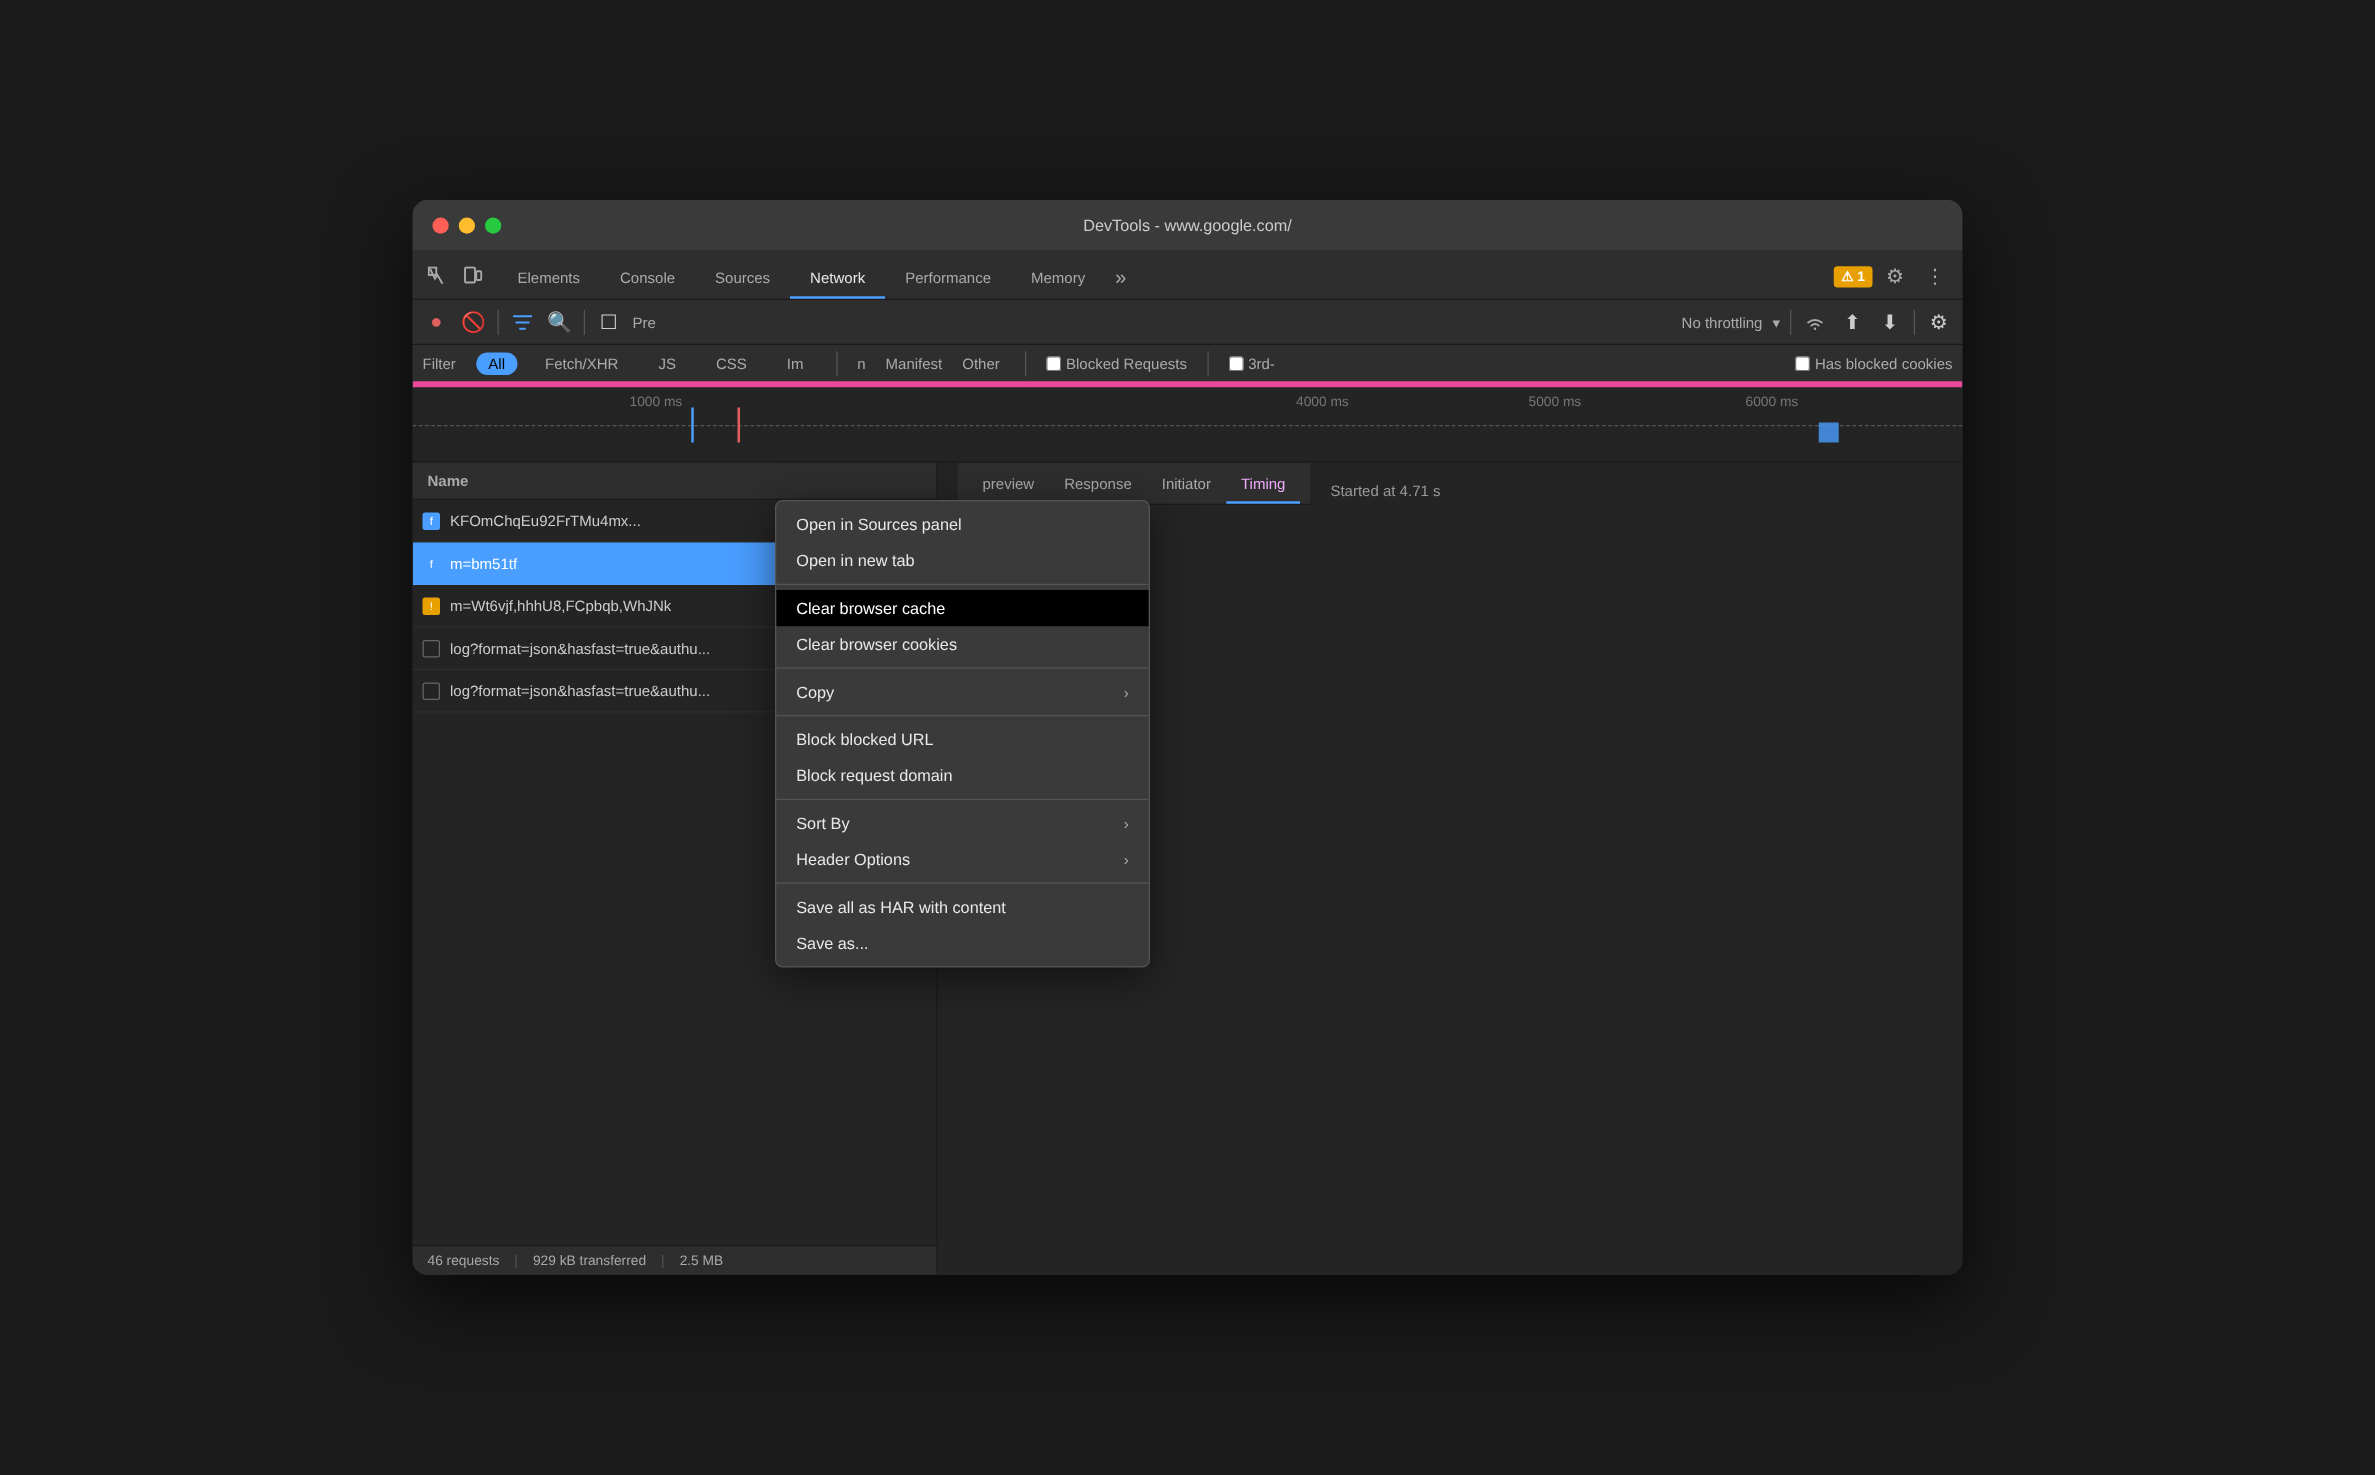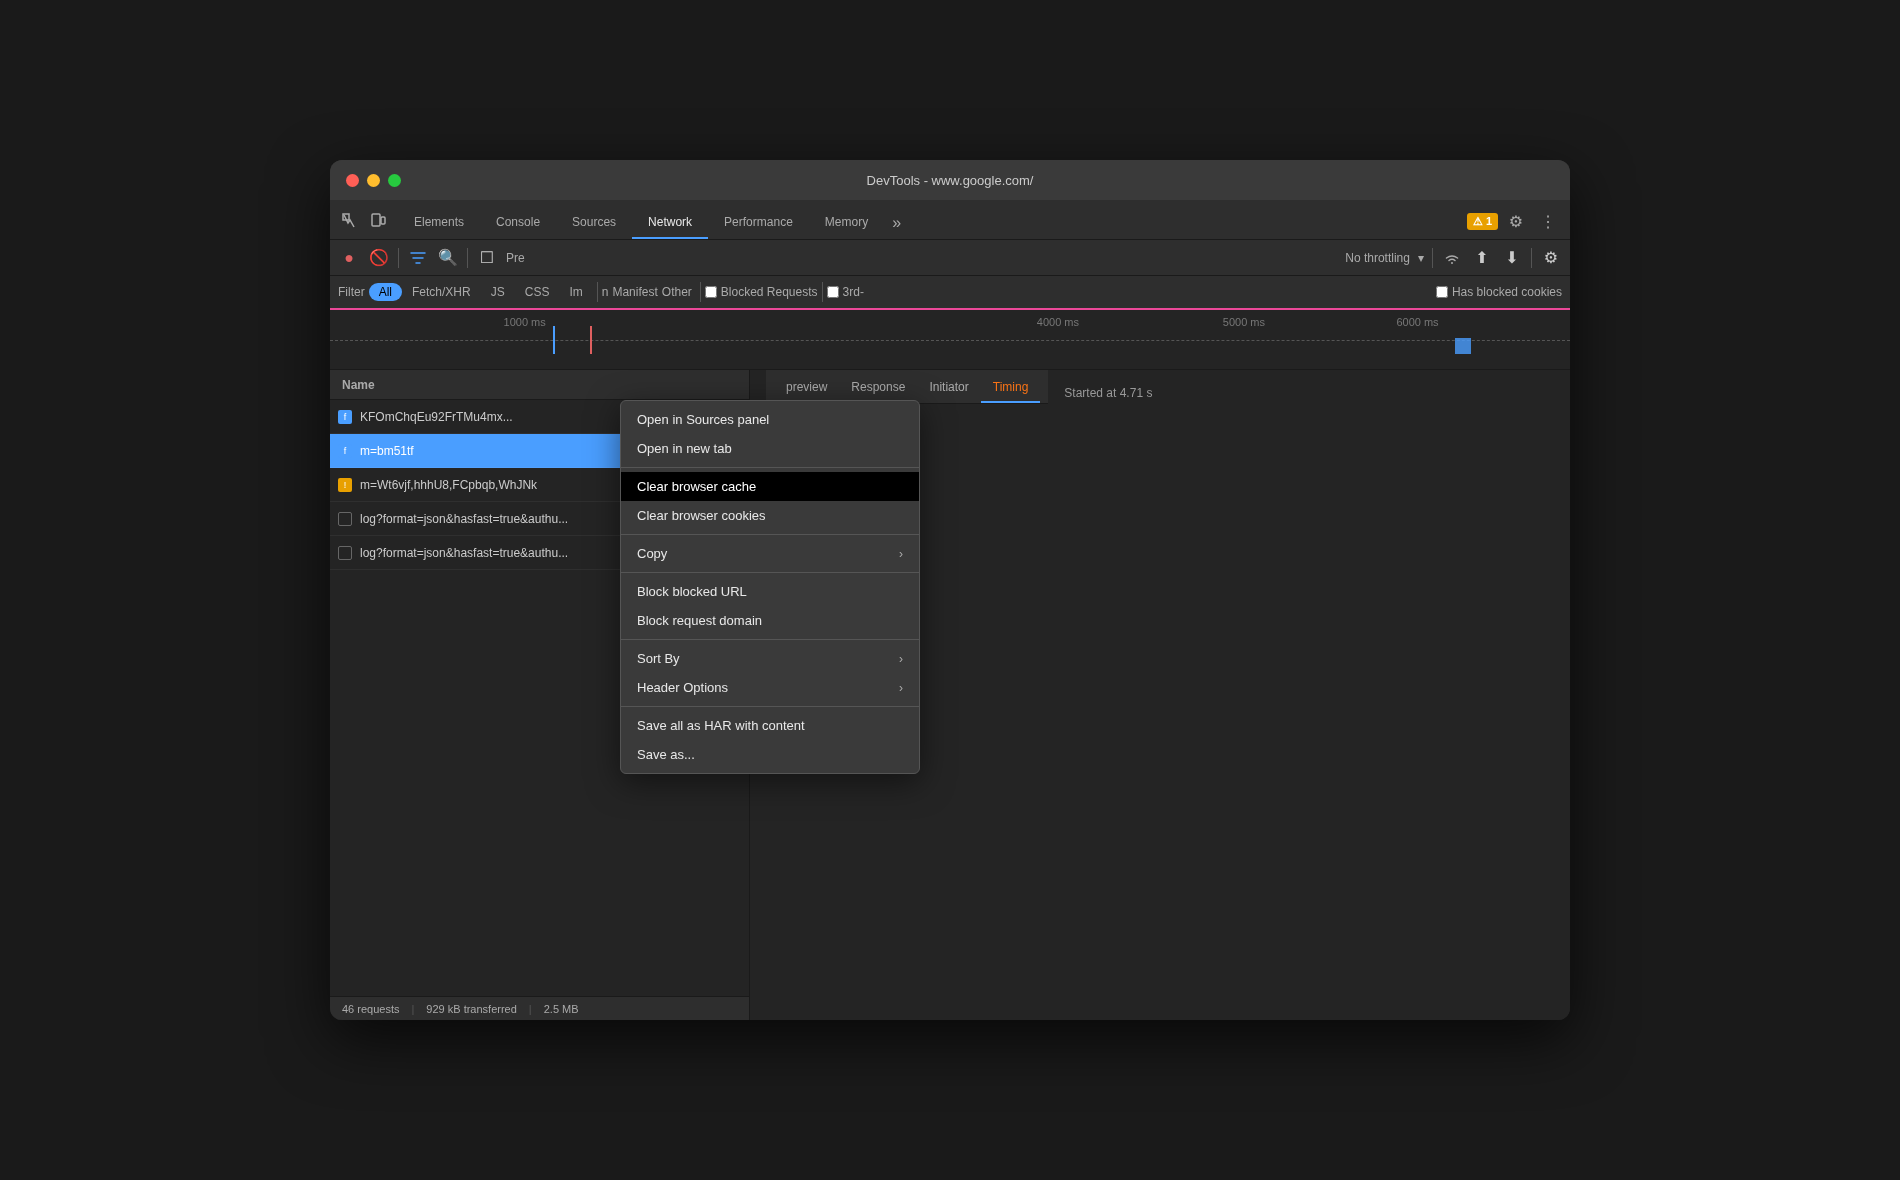--- a/index.html
+++ b/index.html
@@ -175,22 +175,22 @@
     }
     .toolbar-spacer { flex: 1; }
 
     
     .filter-bar {
       background: #2e2e2e;
       height: 34px;
       display: flex;
       align-items: center;
       padding: 0 8px;
-      gap: 0;
-      border-bottom: 2px solid #ec4899;
+      gap: 12px;
+      border-bottom: 5px solid #ec4899;
       flex-shrink: 0;
     }
     .filter-label {
       color: #aaa;
       font-size: 12px;
       margin-right: 4px;
     }
     .filter-chip {
       padding: 2px 10px;
       border-radius: 12px;
@@ -367,21 +367,21 @@
       padding: 0 12px;
       height: 30px;
       display: flex;
       align-items: center;
       color: #aaa;
       font-size: 12px;
       cursor: pointer;
       border-bottom: 2px solid transparent;
     }
     .detail-tab.active {
-      color: #f97316;
+      color: #f0abfc;
       border-bottom: 2px solid #4a9eff;
     }
     .detail-content {
       flex: 1;
       padding: 16px;
       overflow-y: auto;
       color: #ccc;
       font-size: 12px;
     }
     .detail-row {

